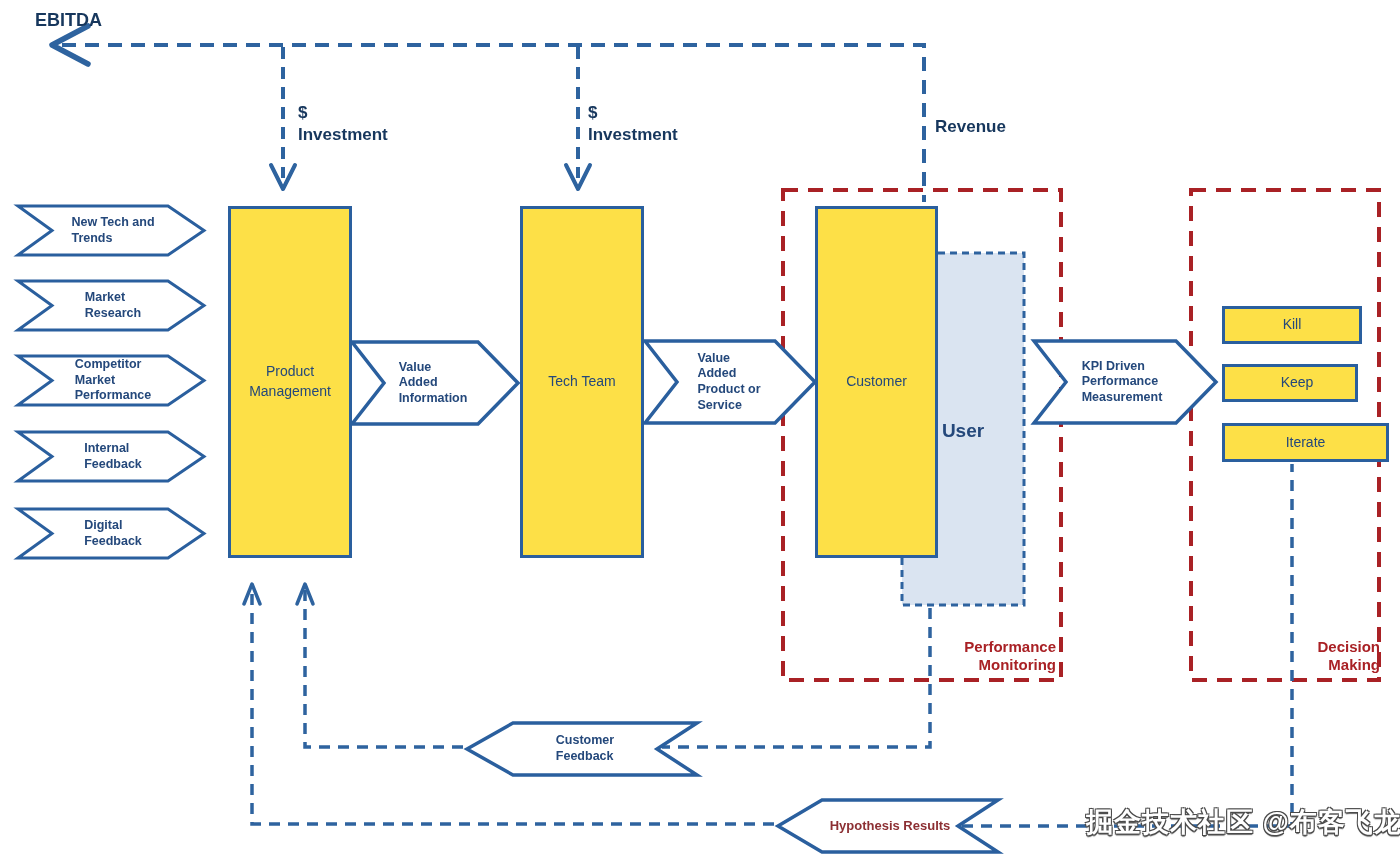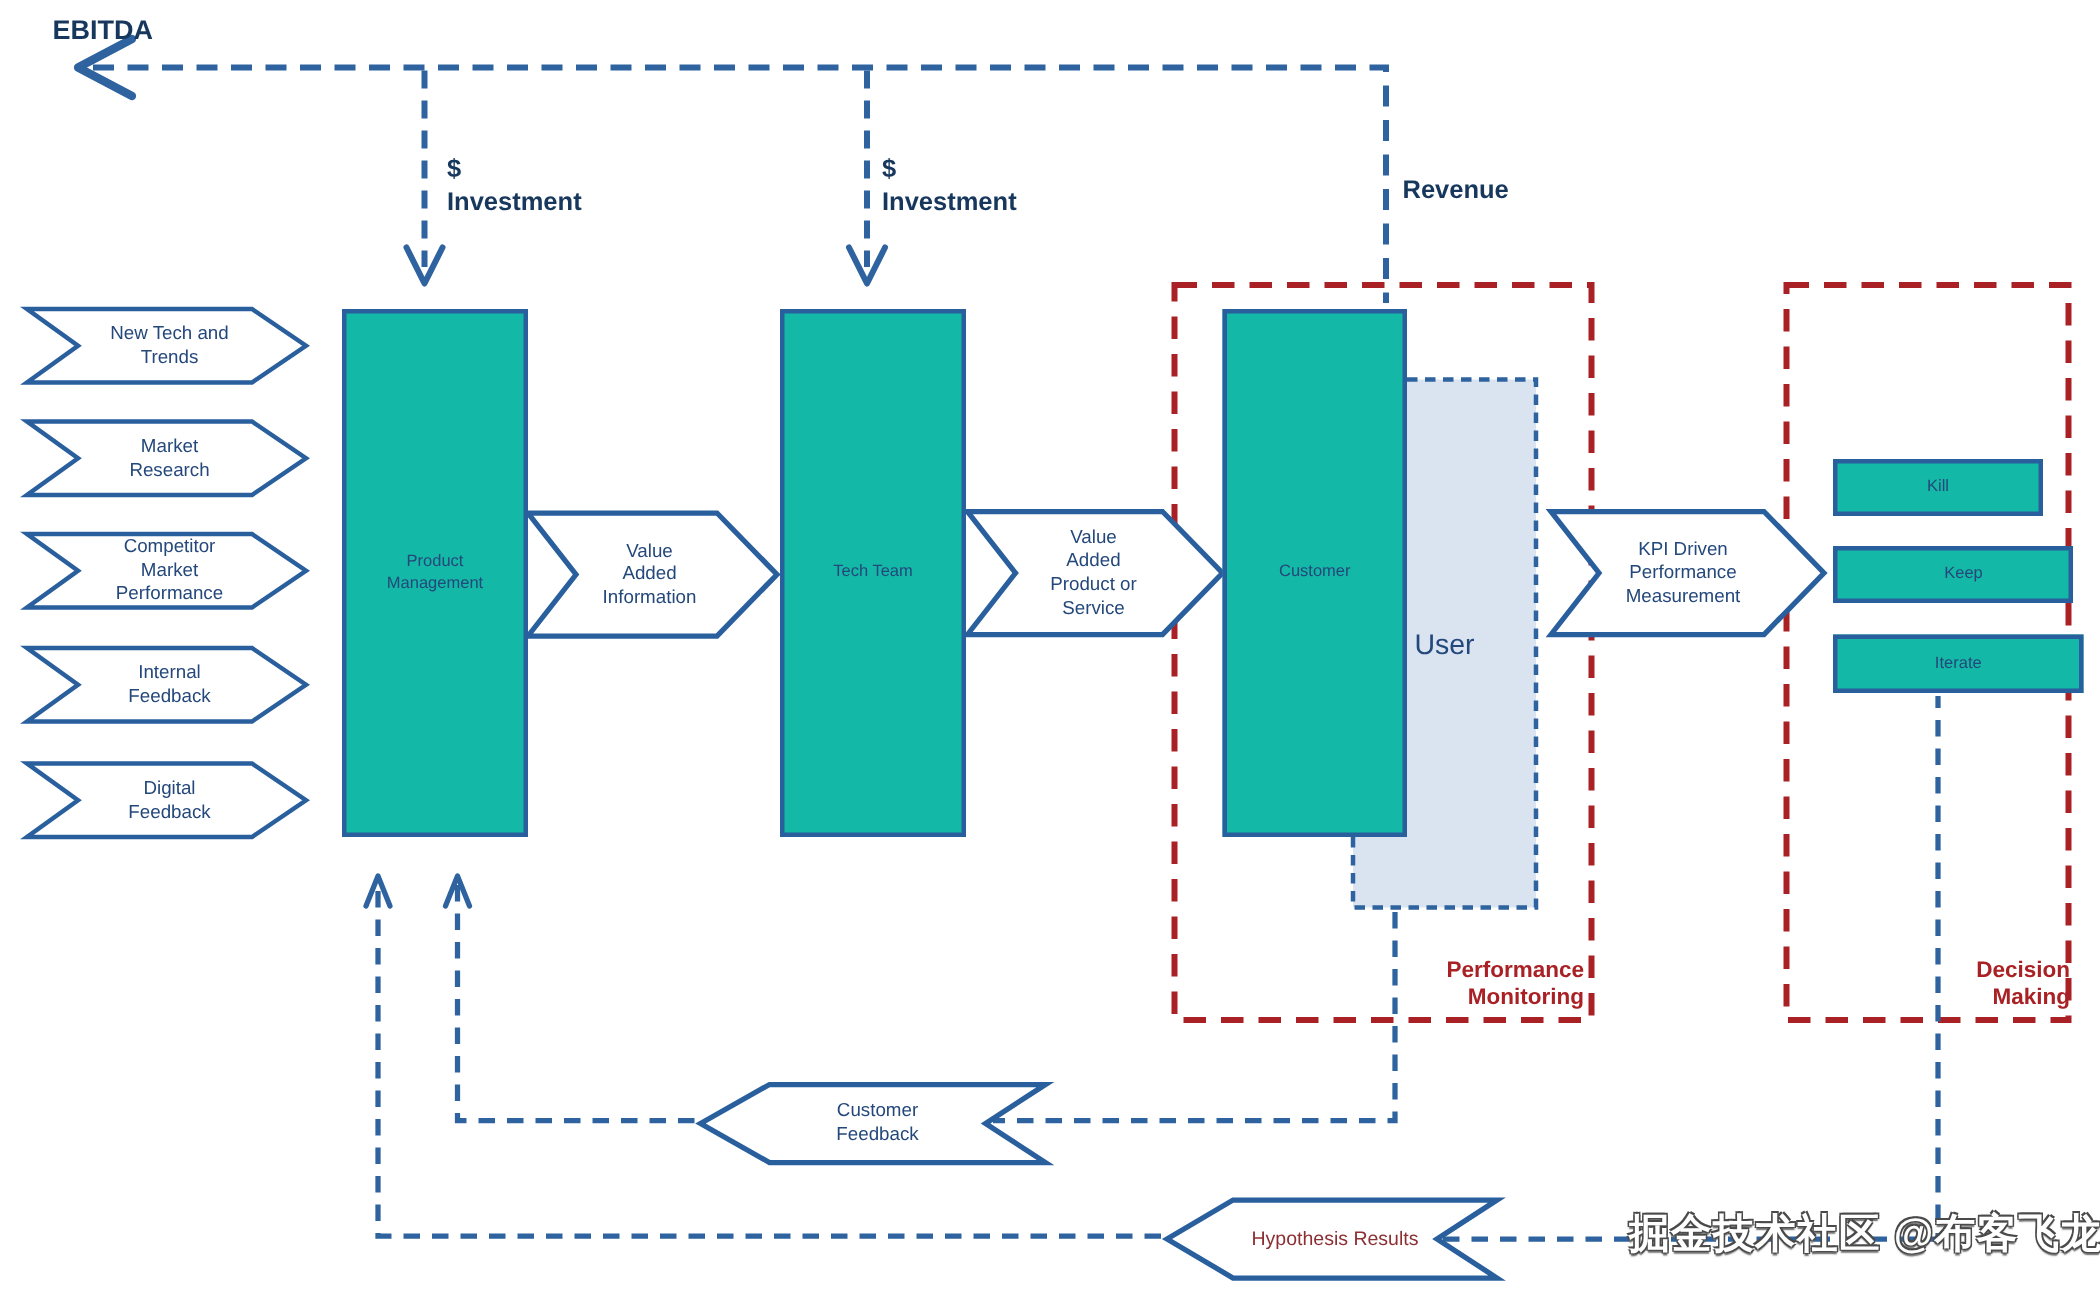--- a/index.html
+++ b/index.html
@@ -6,26 +6,26 @@
   #canvas{
     position:relative;width:1400px;height:864px;background:#ffffff;overflow:hidden;
     font-family:"Liberation Sans",sans-serif;
     border-radius:31px;
   }
   #shapes{position:absolute;left:0;top:0;z-index:1;}
   .lbl{
     position:absolute;z-index:3;white-space:pre-line;color:#24487b;
     font-size:12.5px;line-height:1.25;
   }
-  .center{display:flex;align-items:center;justify-content:center;text-align:center;}
+  .center{display:flex;align-items:center;justify-content:center;font-weight:bold;}
   .hdr{font-weight:bold;color:#17375d;font-size:17px;line-height:1.3;}
   .box{
-    position:absolute;z-index:2;box-sizing:border-box;background:#14b8a6;border:3px solid #2a5f9e;
+    position:absolute;z-index:2;box-sizing:border-box;background:#fde047;border:3px solid #2a5f9e;
     display:flex;align-items:center;justify-content:center;text-align:center;
-    color:#24487b;font-size:11px;line-height:1.4;white-space:pre-line;
+    color:#24487b;font-size:14px;line-height:1.4;white-space:pre-line;
   }
   .regionlbl{
     position:absolute;z-index:3;white-space:pre-line;text-align:right;
     color:#a92125;font-weight:bold;font-size:15px;line-height:1.22;
   }
   #watermark{
     position:absolute;z-index:4;color:#ffffff;font-size:27px;font-weight:bold;letter-spacing:1px;
     text-shadow:-1px -1px 0 #4a4a4a, 1px -1px 0 #4a4a4a, -1px 1px 0 #4a4a4a, 1px 1px 0 #4a4a4a, 0 2px 1px #6a6a6a;
     white-space:nowrap;
   }
@@ -104,21 +104,21 @@
 Product or
 Service</div>
   <div class="lbl center" style="left:1062px;top:342px;width:120px;height:80px;">KPI Driven
 Performance
 Measurement</div>
   <div class="lbl center" style="left:525px;top:723px;width:120px;height:51px;">Customer
 Feedback</div>
   <div class="lbl center" style="left:815px;top:802px;width:150px;height:48px;font-size:13px;color:#8c2f33;">Hypothesis Results</div>
 
   <div class="box" style="left:1222px;top:306px;width:140px;height:38px;">Kill</div>
-  <div class="box" style="left:1222px;top:364px;width:160px;height:38px;padding-left:14px;">Keep</div>
+  <div class="box" style="left:1222px;top:364px;width:136px;height:38px;padding-left:14px;">Keep</div>
   <div class="box" style="left:1222px;top:423px;width:167px;height:39px;">Iterate</div>
 
   <div class="regionlbl" style="left:940px;top:638px;width:116px;">Performance
 Monitoring</div>
   <div class="regionlbl" style="left:1290px;top:638px;width:90px;">Decision
 Making</div>
 
   <div id="watermark" style="left:1086px;top:804px;">掘金技术社区 @布客飞龙</div>
 
 </div>

